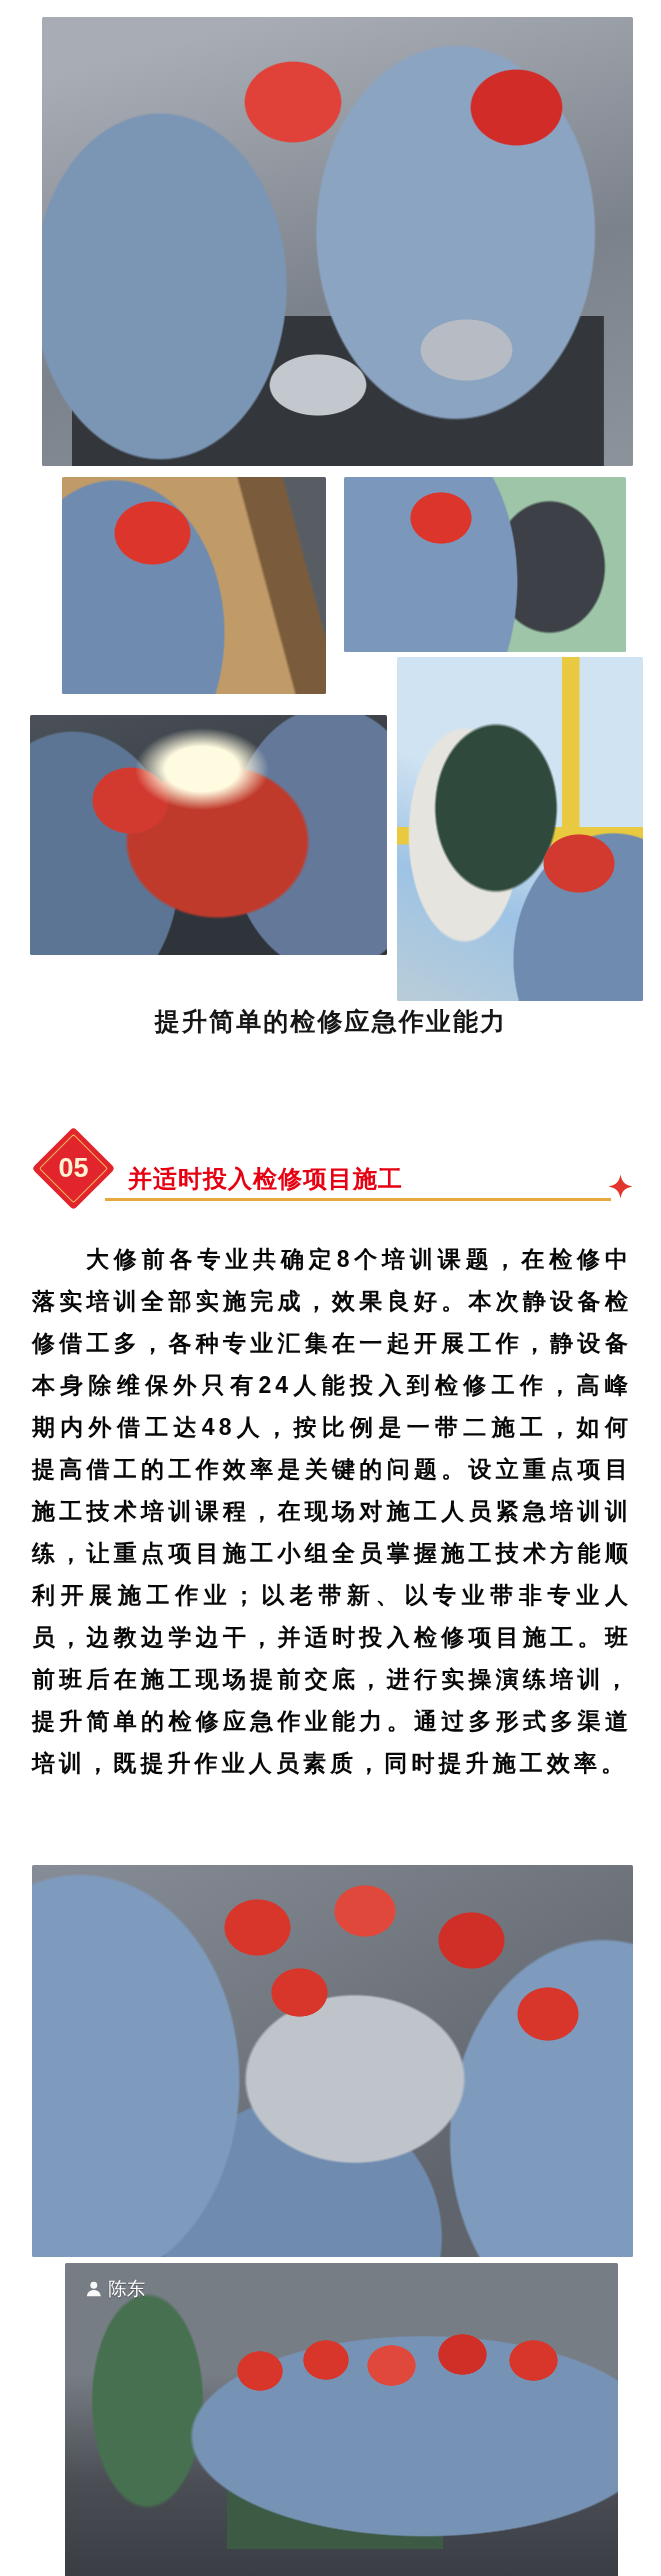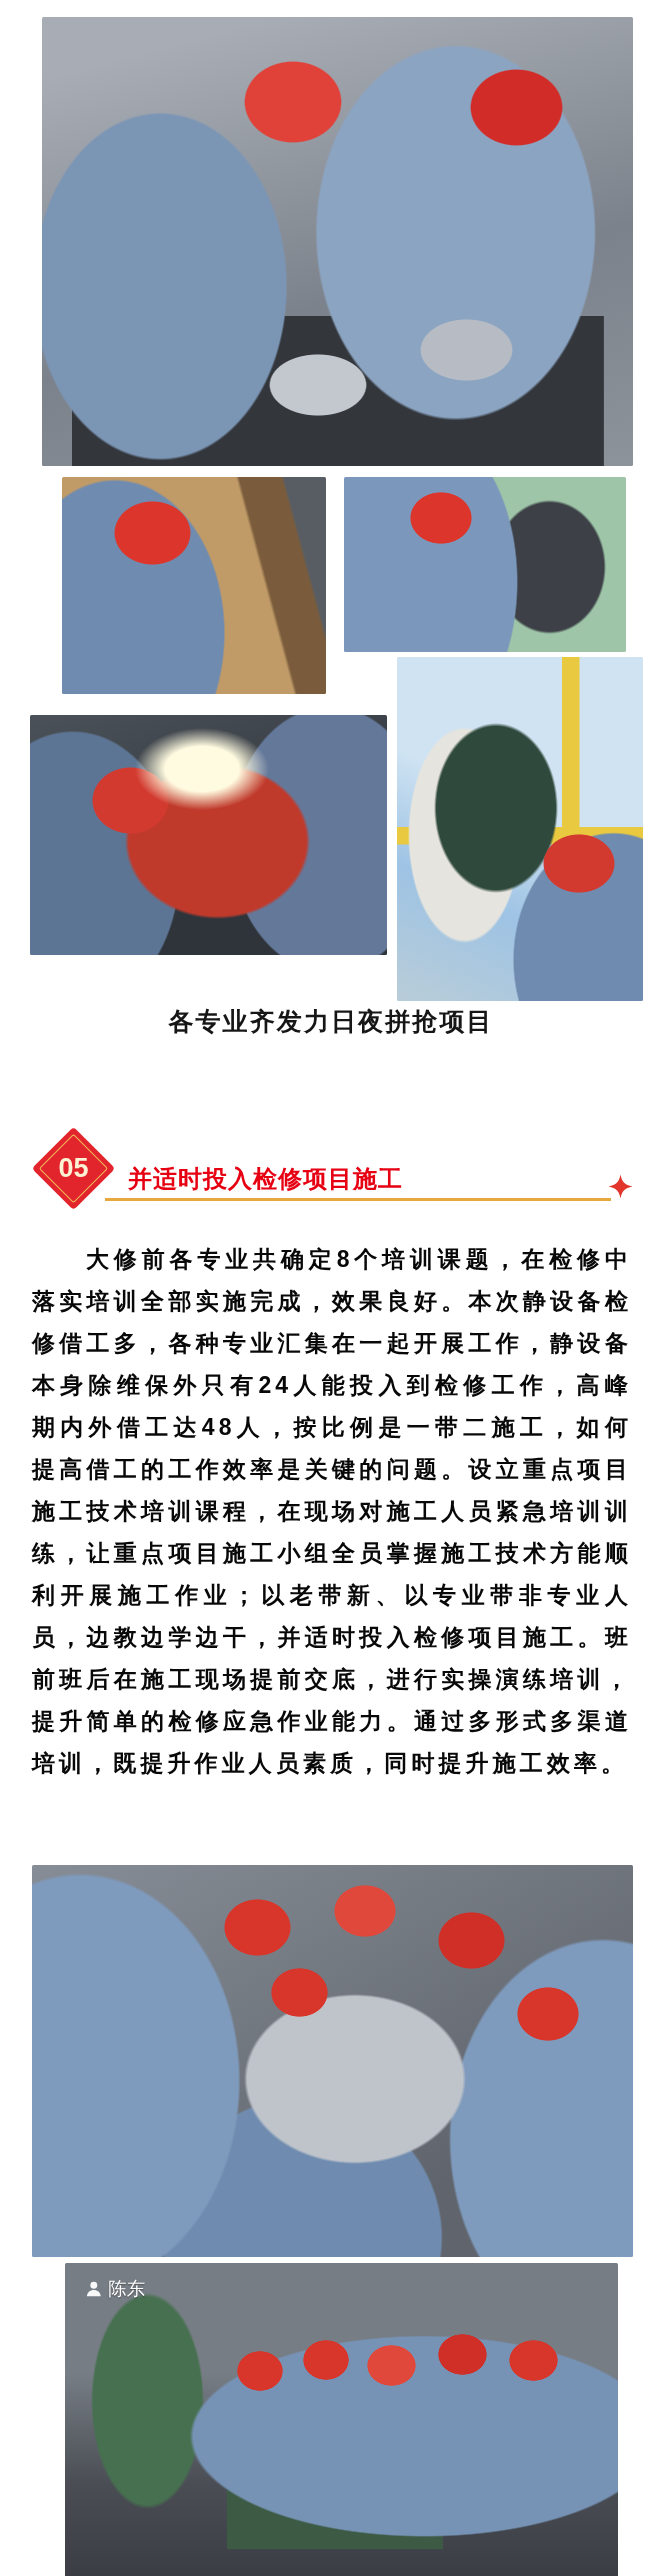--- a/index.html
+++ b/index.html
@@ -94,21 +94,21 @@
 <body>
 
 <div class="page">
 
   <div class="photo ph-a1" aria-label="两名戴红色安全帽的检修人员在格栅平台上拆检机泵机械密封"></div>
   <div class="photo ph-a2" aria-label="检修人员在换热器管板前检查螺栓"></div>
   <div class="photo ph-a3" aria-label="检修人员在浅绿色机体大法兰处作业"></div>
   <div class="photo ph-a4" aria-label="检修人员夜间抢修红色机泵电机"></div>
   <div class="photo ph-a5" aria-label="系安全带的检修人员使用手拉葫芦进入受限空间作业"></div>
 
-  <div class="caption cap1">各专业齐发力日夜拼抢项目</div>
+  <div class="caption cap1">提升简单的检修应急作业能力</div>
 
   <div class="sec-badge">
     <div class="badge-inner"></div>
     <span class="badge-num">05</span>
   </div>
   <h2 class="sec-title">并适时投入检修项目施工</h2>
   <div class="sec-underline"></div>
   <svg class="sparkle" viewBox="0 0 48 48">
     <path d="M24 1 C27 16 32 21 47 24 C32 27 27 32 24 47 C21 32 16 27 1 24 C16 21 21 16 24 1 Z" fill="#e2352b"></path>
   </svg>

